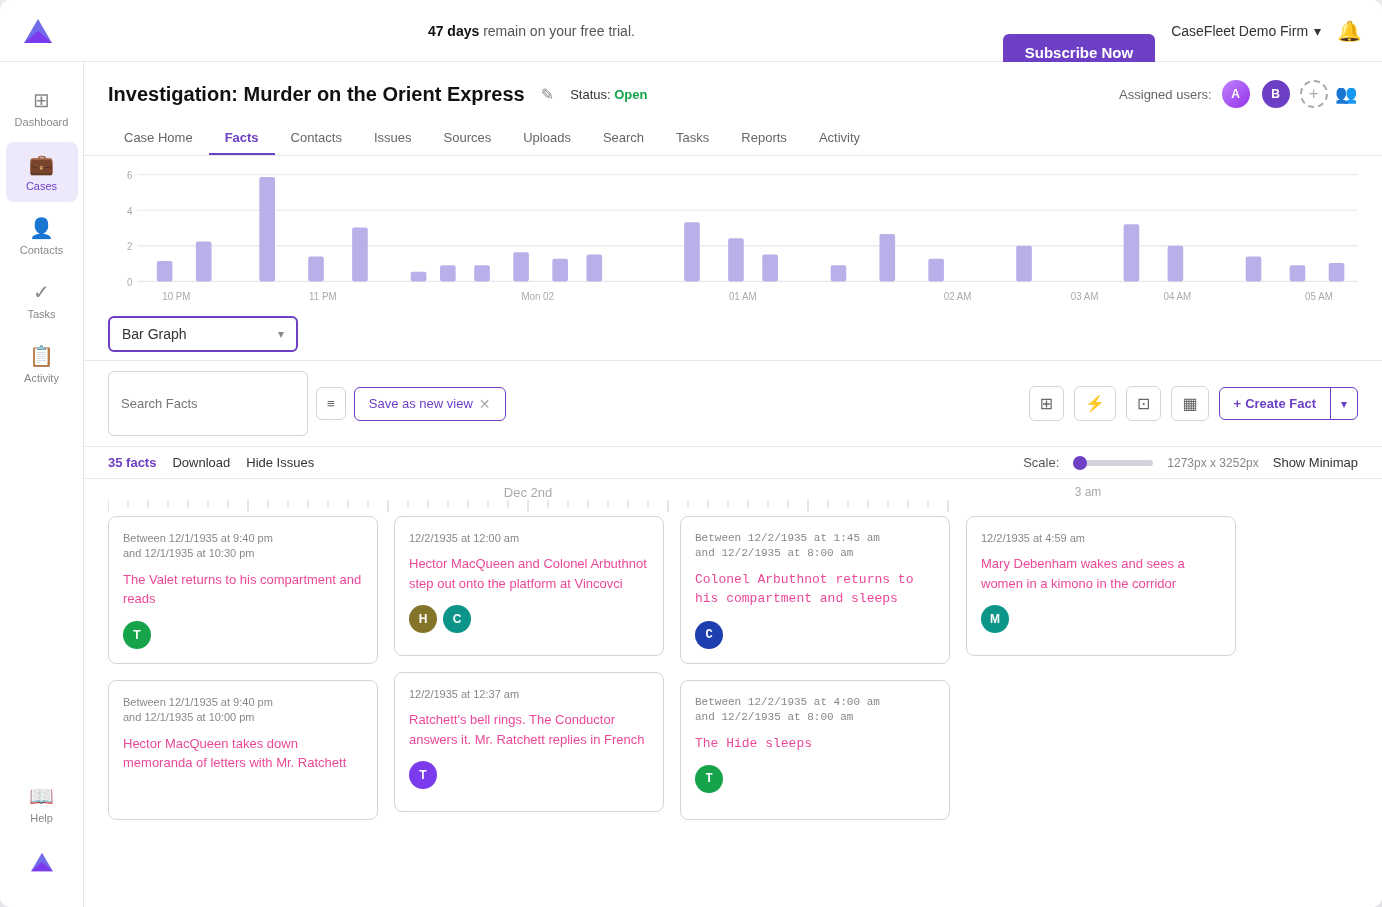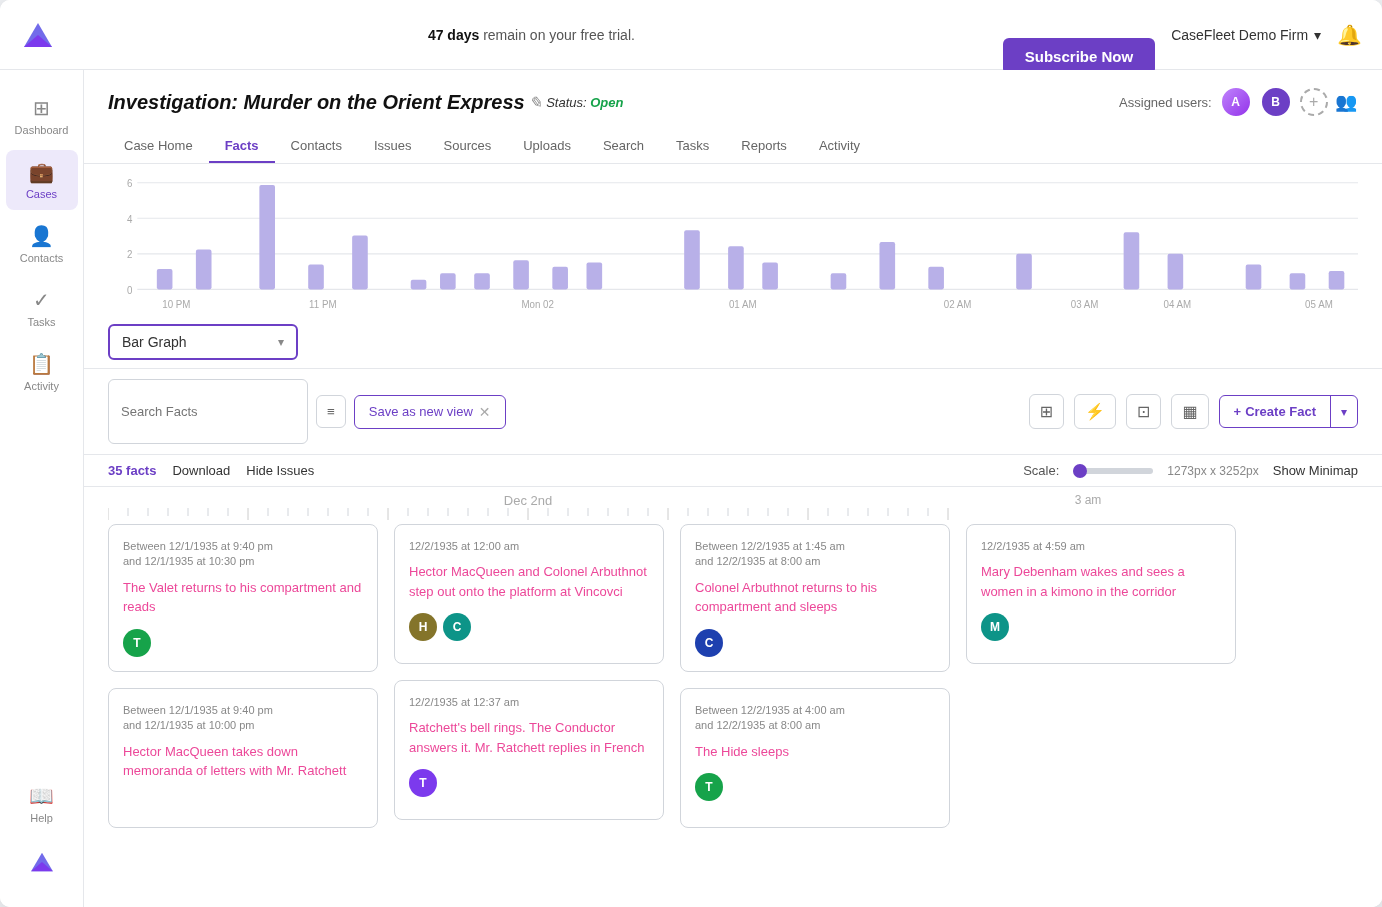--- a/index.html
+++ b/index.html
@@ -1,21 +1,21 @@
 <!DOCTYPE html>
 <html><head>
   <meta charset="utf-8">
   <style>
     * { box-sizing: border-box; margin: 0; padding: 0; }
     body { font-family: -apple-system, BlinkMacSystemFont, 'Segoe UI', sans-serif; background: #f0f2f5; font-size: 13px; color: #333; }
 
     .app-shell { display: flex; flex-direction: column; height: 907px; width: 1382px; background: #fff; border-radius: 10px; overflow: hidden; box-shadow: 0 4px 24px rgba(0,0,0,0.15); }
 
     
-    .top-bar { display: flex; align-items: center; justify-content: space-between; height: 70px; background: #fff; border-bottom: 1px solid #e5e7eb; padding: 0 20px; flex-shrink: 0; }
+    .top-bar { display: flex; align-items: center; justify-content: space-between; height: 62px; background: #fff; border-bottom: 1px solid #e5e7eb; padding: 0 20px; flex-shrink: 0; }
     .top-bar-logo { width: 40px; height: 36px; display: flex; align-items: center; }
     .logo-shape { width: 36px; height: 32px; }
     .top-bar-trial { font-size: 14px; color: #555; }
     .top-bar-trial strong { font-weight: 700; color: #111; }
     .top-bar-right { display: flex; align-items: center; gap: 16px; }
     .subscribe-btn { background: #6c3fc5; color: #fff; border: none; border-radius: 6px; padding: 10px 22px; font-size: 15px; font-weight: 600; cursor: pointer; margin-top: 44px; }
     .firm-name { display: flex; align-items: center; gap: 6px; font-size: 14px; font-weight: 500; color: #333; cursor: pointer; }
     .bell-icon { color: #555; font-size: 20px; cursor: pointer; }
 
     
@@ -166,21 +166,21 @@
             </svg>
           </span>
         </div>
       </div>
     </div>
 
     <div class="content">
 
       <div class="case-header">
         <div class="case-title-row">
-          <div style="display:flex;align-items:center;gap:4px;font-style:italic;">
+          <div style="display:flex;align-items:center;gap:16px;">
             <span class="case-title">Investigation: Murder on the Orient Express</span>
             <span class="edit-icon">✎</span>
             <span class="status-badge">
               <span>Status:</span>
               <span class="status-open">Open</span>
             </span>
           </div>
           <div class="assigned-users">
             <span>Assigned users:</span>
             <div class="avatar av-img" style="background: linear-gradient(135deg,#c084fc,#9333ea);">A</div>
@@ -401,21 +401,21 @@
             </div>
             <div class="fact-card">
               <div class="fact-card-date" style="white-space:pre-line;">12/2/1935 at 12:37 am</div>
               <div class="fact-card-text">Ratchett's bell rings. The Conductor answers it. Mr. Ratchett replies in French</div>
               <div class="fact-card-avatars">
                 <div class="card-avatar av-purple">T</div>
               </div>
             </div>
           </div>
 
-          <div style="display:flex;flex-direction:column;gap:16px;min-width:255px;max-width:270px;">
+          <div style="display:flex;flex-direction:column;gap:16px;min-width:255px;max-width:270px;font-family:Liberation Mono, monospace;">
             <div class="fact-card">
               <div class="fact-card-date" style="white-space:pre-line;">Between 12/2/1935 at 1:45 am
 and 12/2/1935 at 8:00 am</div>
               <div class="fact-card-text">Colonel Arbuthnot returns to his compartment and sleeps</div>
               <div class="fact-card-avatars">
                 <div class="card-avatar av-darkblue">C</div>
               </div>
             </div>
             <div class="fact-card">
               <div class="fact-card-date" style="white-space:pre-line;">Between 12/2/1935 at 4:00 am

